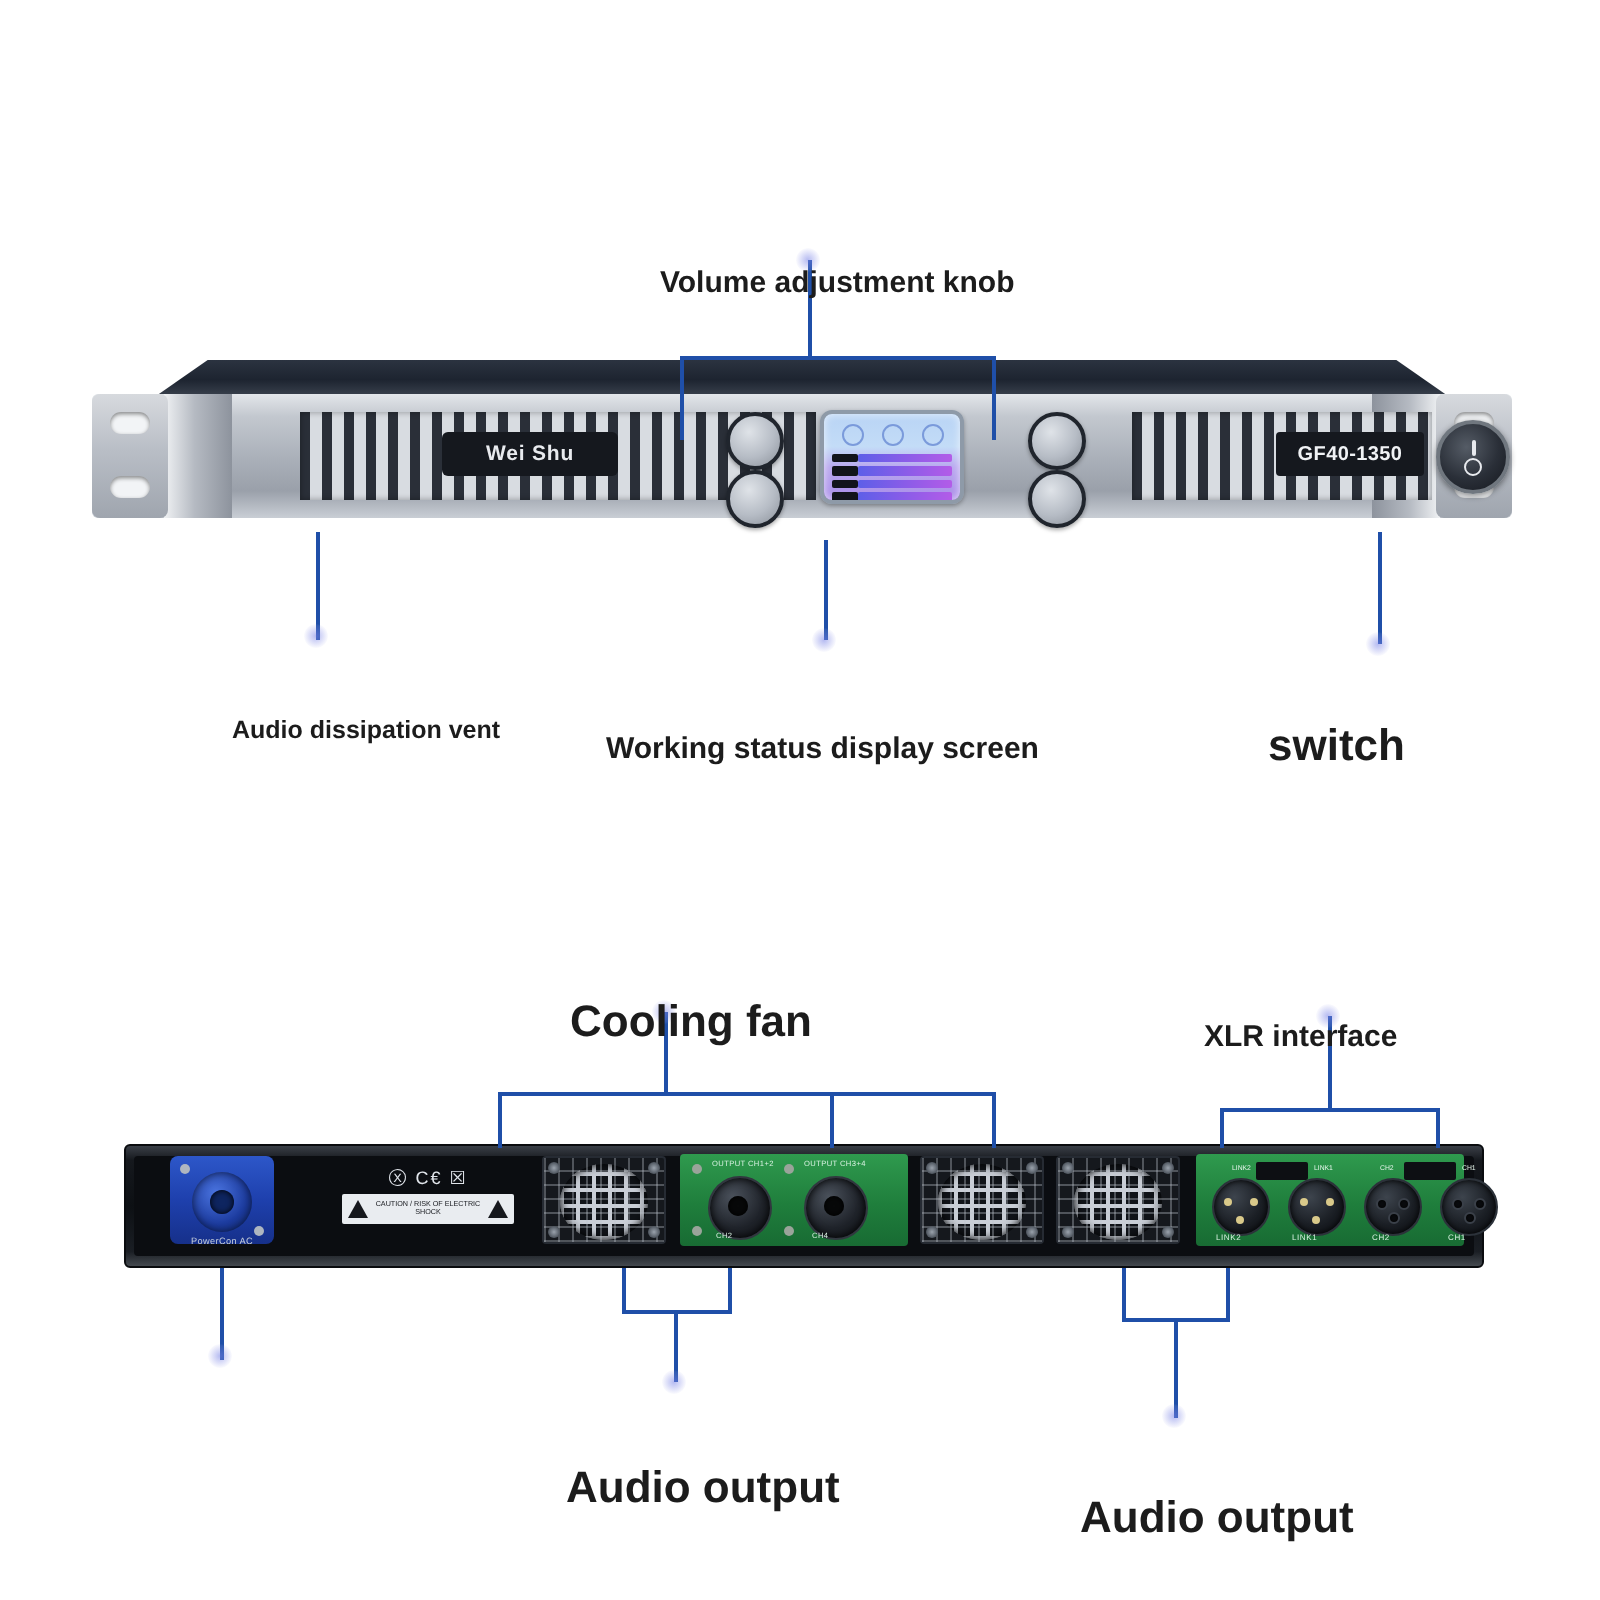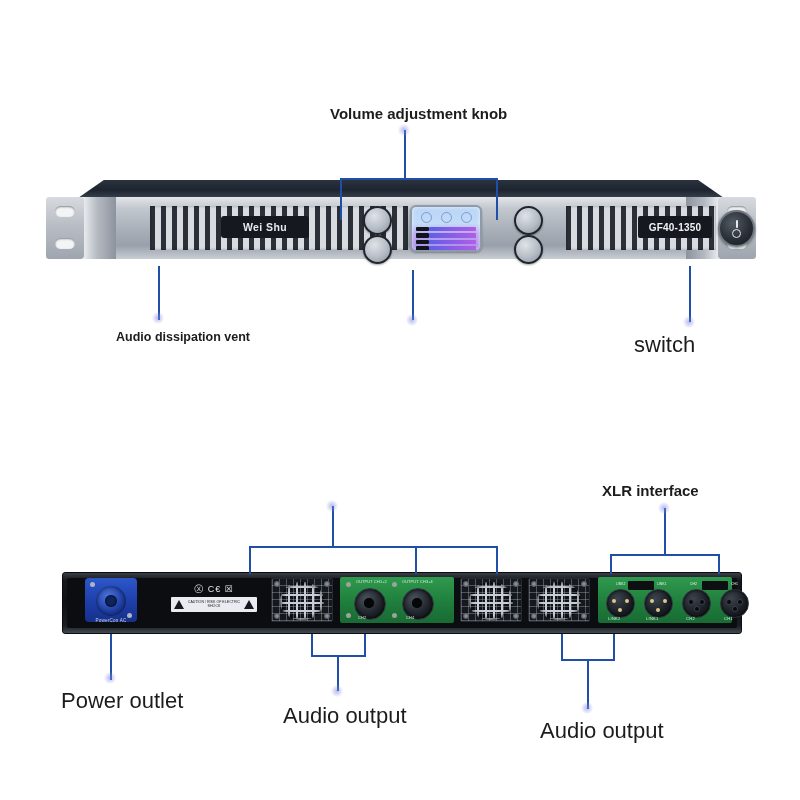--- a/index.html
+++ b/index.html
@@ -21,25 +21,25 @@
     box-shadow:0 1px 3px rgba(0,0,0,.25);
     display:flex;align-items:center;justify-content:center;
   }
   .badge span{
     color:#fff;font-size:15.5px;font-weight:bold;letter-spacing:.2px;
     text-shadow:0 1px 2px rgba(0,0,0,.45);
     white-space:nowrap;
   }
 
   
-  .anno{position:absolute;color:#1c1c1c;white-space:nowrap;font-weight:bold;}
+  .anno{position:absolute;color:#1c1c1c;white-space:nowrap;font-weight:bold;margin-top:28px;}
   .anno.sm{font-size:12.5px;font-weight:bold;}
   .anno.md{font-size:15px;}
   .anno.xl{font-size:22px;font-weight:bold;}
-  .anno.thin{font-weight:normal;}
+  .anno.thin{font-weight:bold;}
 
   
   .lead{position:absolute;background:#1f4fa8;}
   .lead.v{width:2px;}
   .lead.h{height:2px;}
   .dot{position:absolute;width:12px;height:12px;border-radius:50%;
        background:radial-gradient(circle,rgba(120,130,230,.55) 0%,rgba(160,165,235,.15) 60%,rgba(255,255,255,0) 75%);}
 
   
   .front{position:absolute;left:46px;top:180px;width:710px;height:90px;}
@@ -377,42 +377,43 @@
   <div class="lead v" style="left:496px;top:178px;height:42px;"></div>
   <div class="dot" style="left:398px;top:124px;"></div>
   <div class="anno md" style="left:330px;top:105px;">Volume adjustment knob</div>
 
   <div class="lead v" style="left:158px;top:266px;height:54px;"></div>
   <div class="dot" style="left:152px;top:312px;"></div>
   <div class="anno sm" style="left:116px;top:330px;">Audio dissipation vent</div>
 
   <div class="lead v" style="left:412px;top:270px;height:50px;"></div>
   <div class="dot" style="left:406px;top:314px;"></div>
+  <div class="anno md" style="left:303px;top:338px;">Working status display screen</div>
 
   <div class="lead v" style="left:689px;top:266px;height:56px;"></div>
   <div class="dot" style="left:683px;top:316px;"></div>
   <div class="anno xl thin" style="left:634px;top:332px;">switch</div>
 
   <div class="lead v" style="left:332px;top:506px;height:42px;"></div>
   <div class="lead h" style="left:249px;top:546px;width:249px;"></div>
   <div class="lead v" style="left:249px;top:546px;height:28px;"></div>
   <div class="lead v" style="left:415px;top:546px;height:28px;"></div>
   <div class="lead v" style="left:496px;top:546px;height:28px;"></div>
   <div class="dot" style="left:326px;top:500px;"></div>
+  <div class="anno xl" style="left:285px;top:470px;">Cooling fan</div>
 
   <div class="lead v" style="left:664px;top:508px;height:48px;"></div>
   <div class="lead h" style="left:610px;top:554px;width:110px;"></div>
   <div class="lead v" style="left:610px;top:554px;height:20px;"></div>
   <div class="lead v" style="left:718px;top:554px;height:20px;"></div>
   <div class="dot" style="left:658px;top:502px;"></div>
   <div class="anno md" style="left:602px;top:482px;">XLR interface</div>
 
   <div class="lead v" style="left:110px;top:634px;height:46px;"></div>
   <div class="dot" style="left:104px;top:672px;"></div>
-  <div class="anno xl thin" style="left:61px;top:688px;">Power outlet</div>
 
   <div class="lead v" style="left:311px;top:634px;height:22px;"></div>
   <div class="lead v" style="left:364px;top:634px;height:22px;"></div>
   <div class="lead h" style="left:311px;top:655px;width:55px;"></div>
   <div class="lead v" style="left:337px;top:655px;height:36px;"></div>
   <div class="dot" style="left:331px;top:685px;"></div>
   <div class="anno xl thin" style="left:283px;top:703px;">Audio output</div>
 
   <div class="lead v" style="left:561px;top:634px;height:26px;"></div>
   <div class="lead v" style="left:613px;top:634px;height:26px;"></div>

